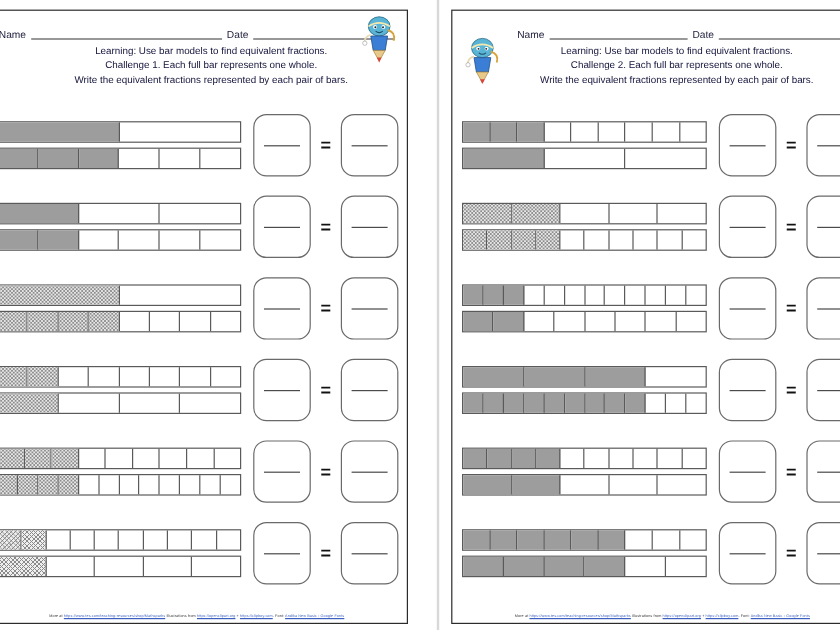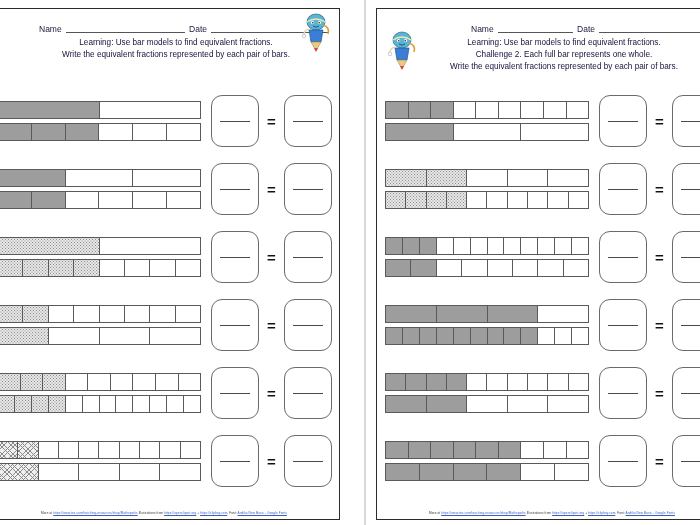--- a/index.html
+++ b/index.html
@@ -45,21 +45,20 @@
     height:78px;
     box-sizing:border-box;
   }
   .namedate{
     display:flex;
     align-items:flex-end;
     font-size:8.5px;
     color:#1b1b3a;
     gap:4px;
     padding-top:8px;
-    padding-left:40px;
   }
   .nd-label{white-space:nowrap;}
   .nd-rule{
     flex:1 1 auto;
     border-bottom:1px solid #555;
     height:9px;
     margin-bottom:1px;
   }
   .nd-rule.short{flex:0 0 118px;}
   .learn-lines{
@@ -200,20 +199,21 @@
 
       <div class="namedate">
         <span class="nd-label">Name</span>
         <span class="nd-rule"></span>
         <span class="nd-label">Date</span>
         <span class="nd-rule short"></span>
       </div>
 
       <div class="learn-lines">
         <div>Learning:  Use bar models to find equivalent fractions.</div>
+        <div>Challenge 1.  Each full bar represents one whole.</div>
         <div>Write the equivalent fractions represented by each pair of bars.</div>
       </div>
     </div>
 
     <div class="rows">
         <div class="row">
           <div class="bars">
             <div class="bar">
               <div class="cell solid"></div>
               <div class="cell"></div>

